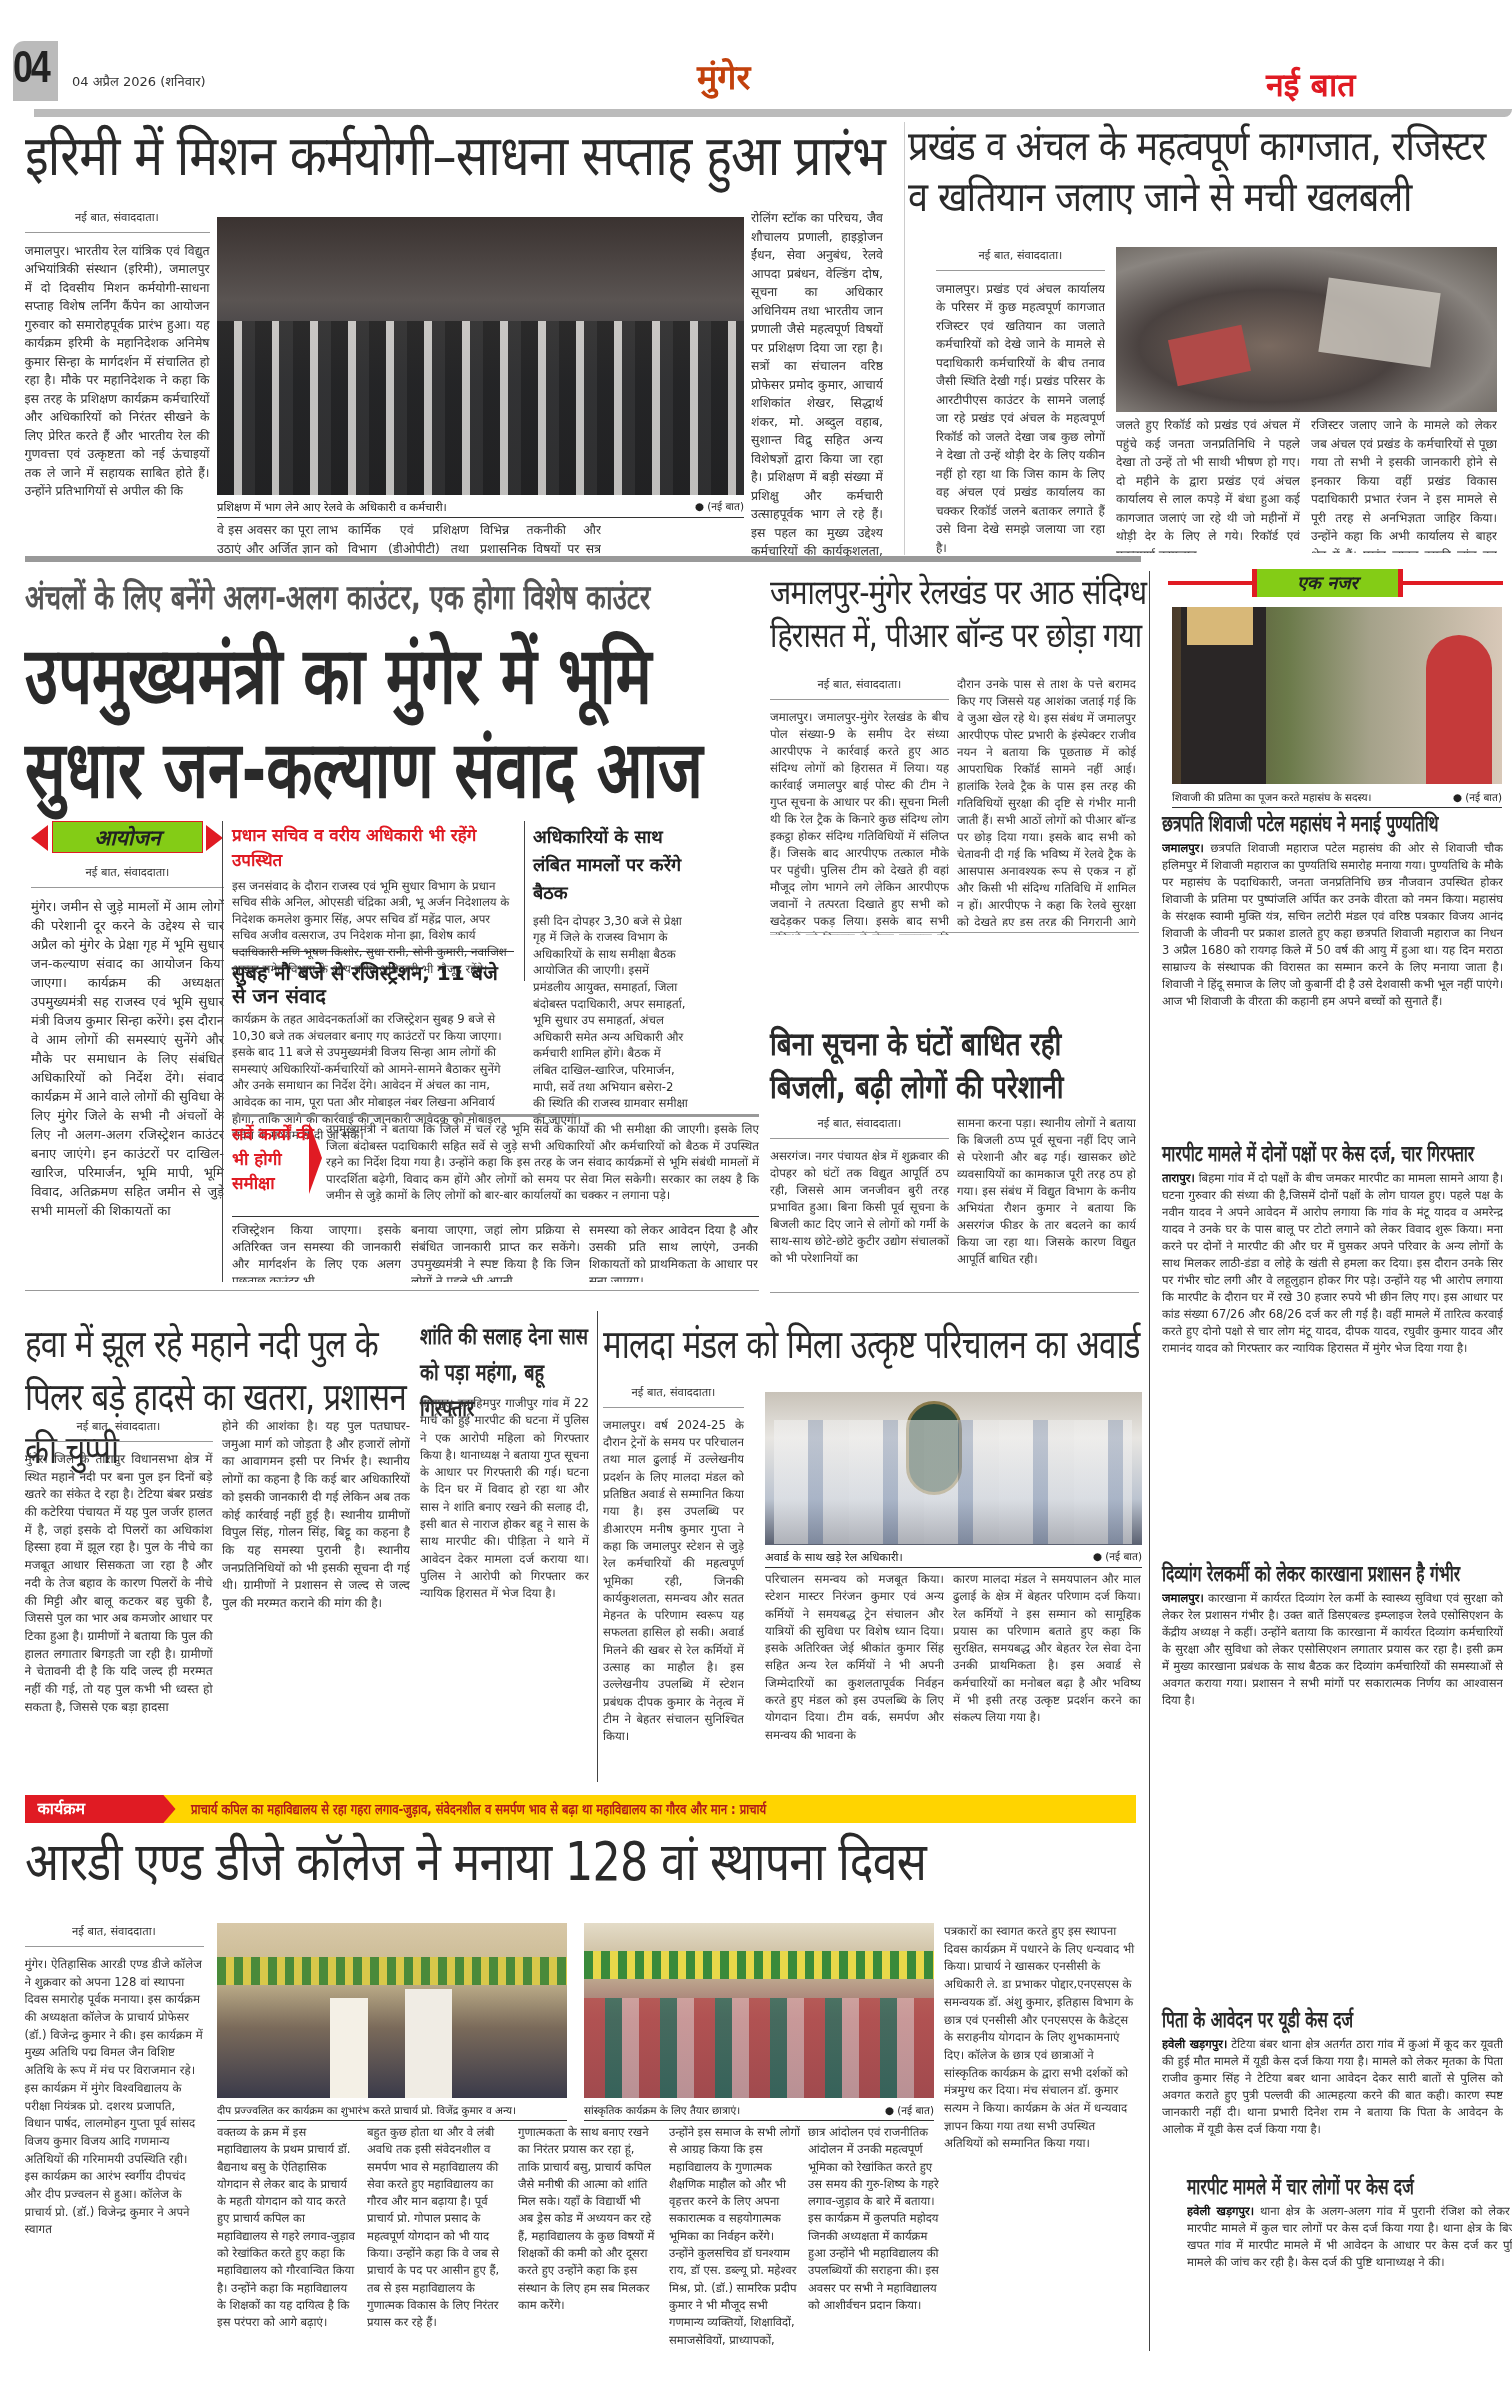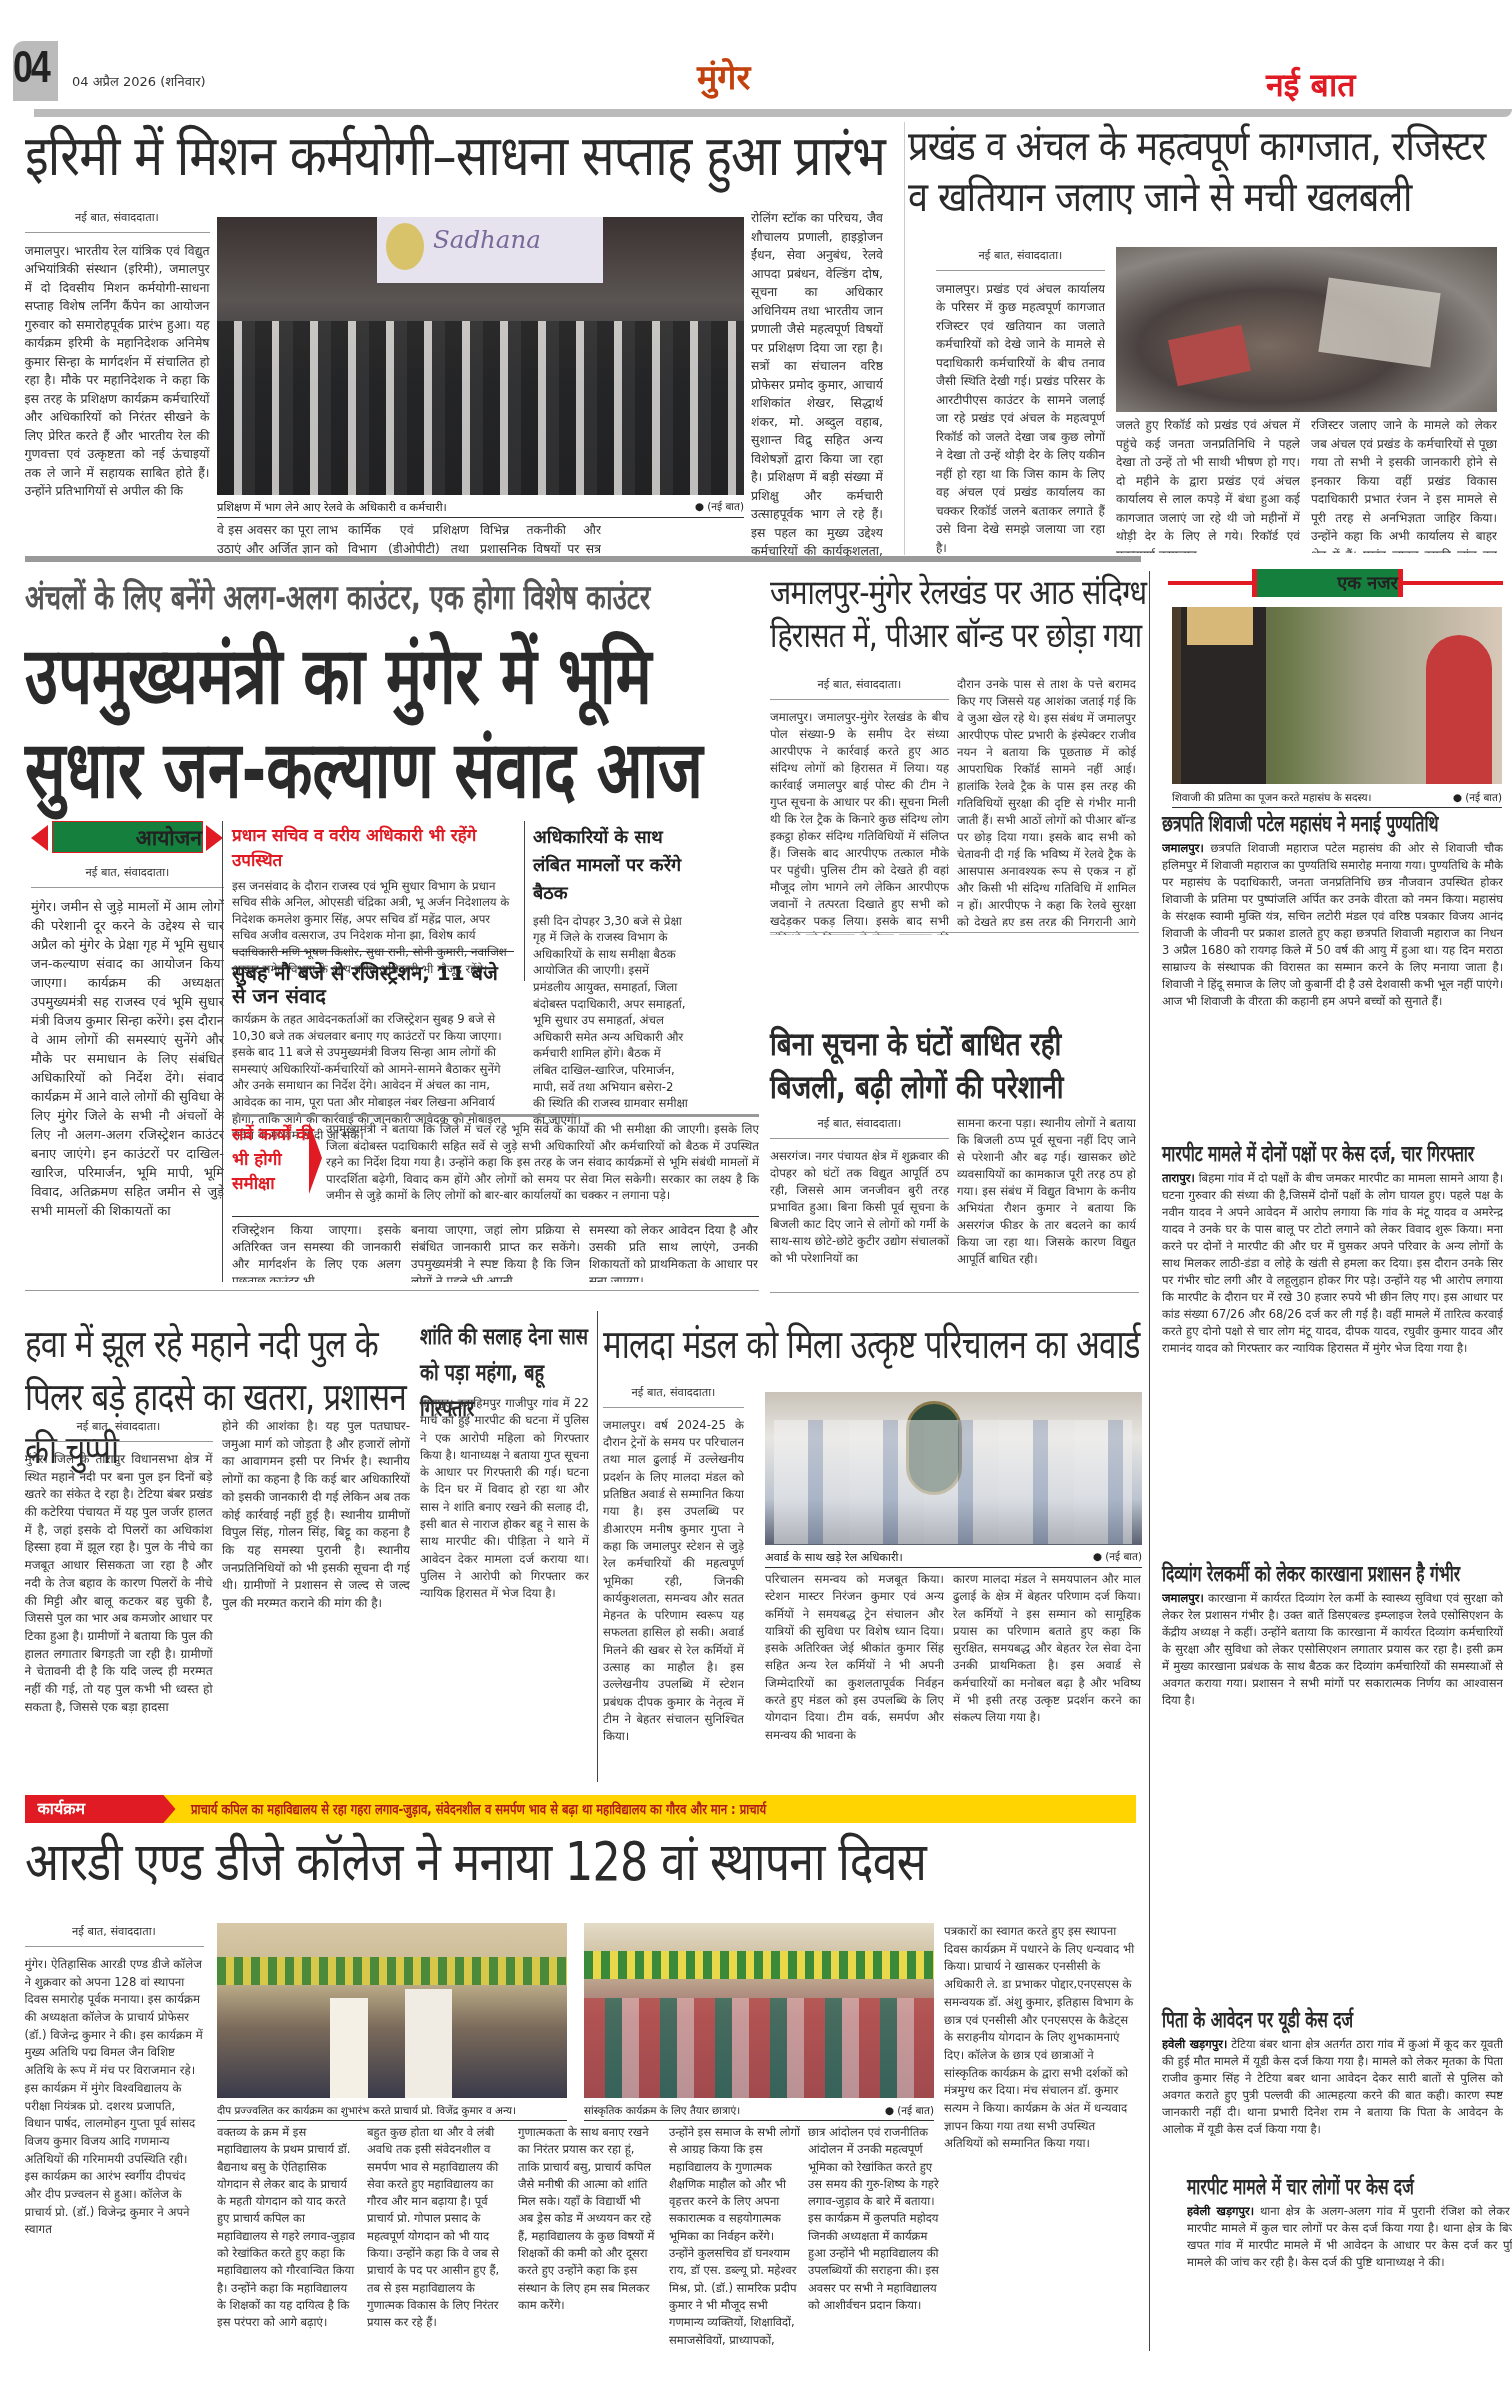--- a/index.html
+++ b/index.html
@@ -16,21 +16,21 @@
   .rule { background: #999; }
   .vrule { background: #444; width: 0.9px; }
   #page-num-box { left: 13px; top: 41px; width: 45px; height: 60px; background: #bbb; border-radius: 11.3px 0 0 0; }
   #page-num { left: 13px; top: 41px; font-size: 45px; font-weight: bold; color: #222; letter-spacing: -2.8px; font-family: "Liberation Sans", sans-serif; transform: scaleX(0.8); transform-origin: left; }
   #date { left: 72px; top: 72px; font-size: 13px; color: #333; }
   #section-title { left: 697px; top: 53px; font-size: 34px; font-weight: bold; color: #c2410c; }
   #brand { left: 1266px; top: 62px; font-size: 32px; font-weight: bold; color: #e01b23; }
   #header-rule { left: 34px; top: 109px; width: 1478px; height: 7.5px; background: #bbb; border-radius: 0 0 7.5px 0; }
 
   
-  .badge-yellow { background: #15803d; color: #222; font-weight: bold; text-align: right; }
+  .badge-yellow { background: #84cc16; color: #222; font-weight: bold; text-align: center; font-style: italic; }
   .badge-red { background: #e01b23; color: #fff; font-weight: bold; }
   .red-head { color: #e01b23; font-weight: bold; }
   .bold-head { font-weight: bold; color: #222; }
 </style>
 </head>
 <body>
 
 <div class="abs" id="page-num-box"></div>
 <div class="abs" id="page-num">04</div>
 <div class="abs" id="date">04 अप्रैल 2026 (शनिवार)</div>
@@ -39,24 +39,20 @@
 <div class="abs" id="header-rule"></div>
 
 <div class="abs hl" style="left:24.5px; top:122px; font-size:56px; line-height:68px; white-space:nowrap; transform:scaleX(0.86);">इरिमी में मिशन कर्मयोगी–साधना सप्ताह हुआ प्रारंभ</div>
 
 <div class="abs" style="left:24.5px; top:209px; width:185px;">
   <div class="byline">नई बात, संवाददाता।</div>
   <div class="body-text" style="height:301px; overflow:hidden;">जमालपुर। भारतीय रेल यांत्रिक एवं विद्युत अभियांत्रिकी संस्थान (इरिमी), जमालपुर में दो दिवसीय मिशन कर्मयोगी-साधना सप्ताह विशेष लर्निंग कैंपेन का आयोजन गुरुवार को समारोहपूर्वक प्रारंभ हुआ। यह कार्यक्रम इरिमी के महानिदेशक अनिमेष कुमार सिन्हा के मार्गदर्शन में संचालित हो रहा है। मौके पर महानिदेशक ने कहा कि इस तरह के प्रशिक्षण कार्यक्रम कर्मचारियों और अधिकारियों को निरंतर सीखने के लिए प्रेरित करते हैं और भारतीय रेल की गुणवत्ता एवं उत्कृष्टता को नई ऊंचाइयों तक ले जाने में सहायक साबित होते हैं। उन्होंने प्रतिभागियों से अपील की कि</div>
 </div>
 
 <div class="abs photo" style="left:217px; top:217px; width:527px; height:278px; background:linear-gradient(180deg,#3a3230 0%,#5a5452 30%,#2c2f38 60%,#1e1f26 100%);">
-  <div style="position:absolute; left:160px; top:0; width:226px; height:66px; background:#e6e3ee;">
-    <div style="position:absolute; left:9.4px; top:5.6px; width:38px; height:47px; border-radius:50%; background:#d9c36a;"></div>
-    <div class="serif" style="position:absolute; left:56px; top:7.5px; font-size:24.5px; font-style:italic; color:#7a6a9a;">Sadhana</div>
-  </div>
   <div style="position:absolute; left:0; top:104px; width:527px; height:174px; background:repeating-linear-gradient(90deg,#222 0 17px,#e8e6e2 17px 24.5px,#333 24.5px 38px);opacity:0.8;"></div>
 </div>
 <div class="abs caption" style="left:217px; top:496px; width:527px;text-align:right;">
   <span>प्रशिक्षण में भाग लेने आए रेलवे के अधिकारी व कर्मचारी।</span>
   <span class="credit">● (नई बात)</span>
 </div>
 
 <div class="abs body-text" style="left:217px; top:521px; width:121px; height:36px; overflow:hidden;">वे इस अवसर का पूरा लाभ उठाएं और अर्जित ज्ञान को अपने कार्यक्षेत्र में प्रभावी रूप से लागू करें। यह कैम्पेन क्षमता निर्माण आयोग,</div>
 <div class="abs body-text" style="left:348px; top:521px; width:121px; height:36px; overflow:hidden;">कार्मिक एवं प्रशिक्षण विभाग (डीओपीटी) तथा इलेक्ट्रॉनिक्स भारत के सहयोग से आयोजित किया जा रहा है। इसके तहत</div>
 <div class="abs body-text" style="left:480px; top:521px; width:121px; height:36px; overflow:hidden;">विभिन्न तकनीकी और प्रशासनिक विषयों पर सत्र आयोजित किए जा रहे हैं। कार्यक्रम में पहियों और एक्सलों के अल्ट्रासोनिक परीक्षण,</div>

